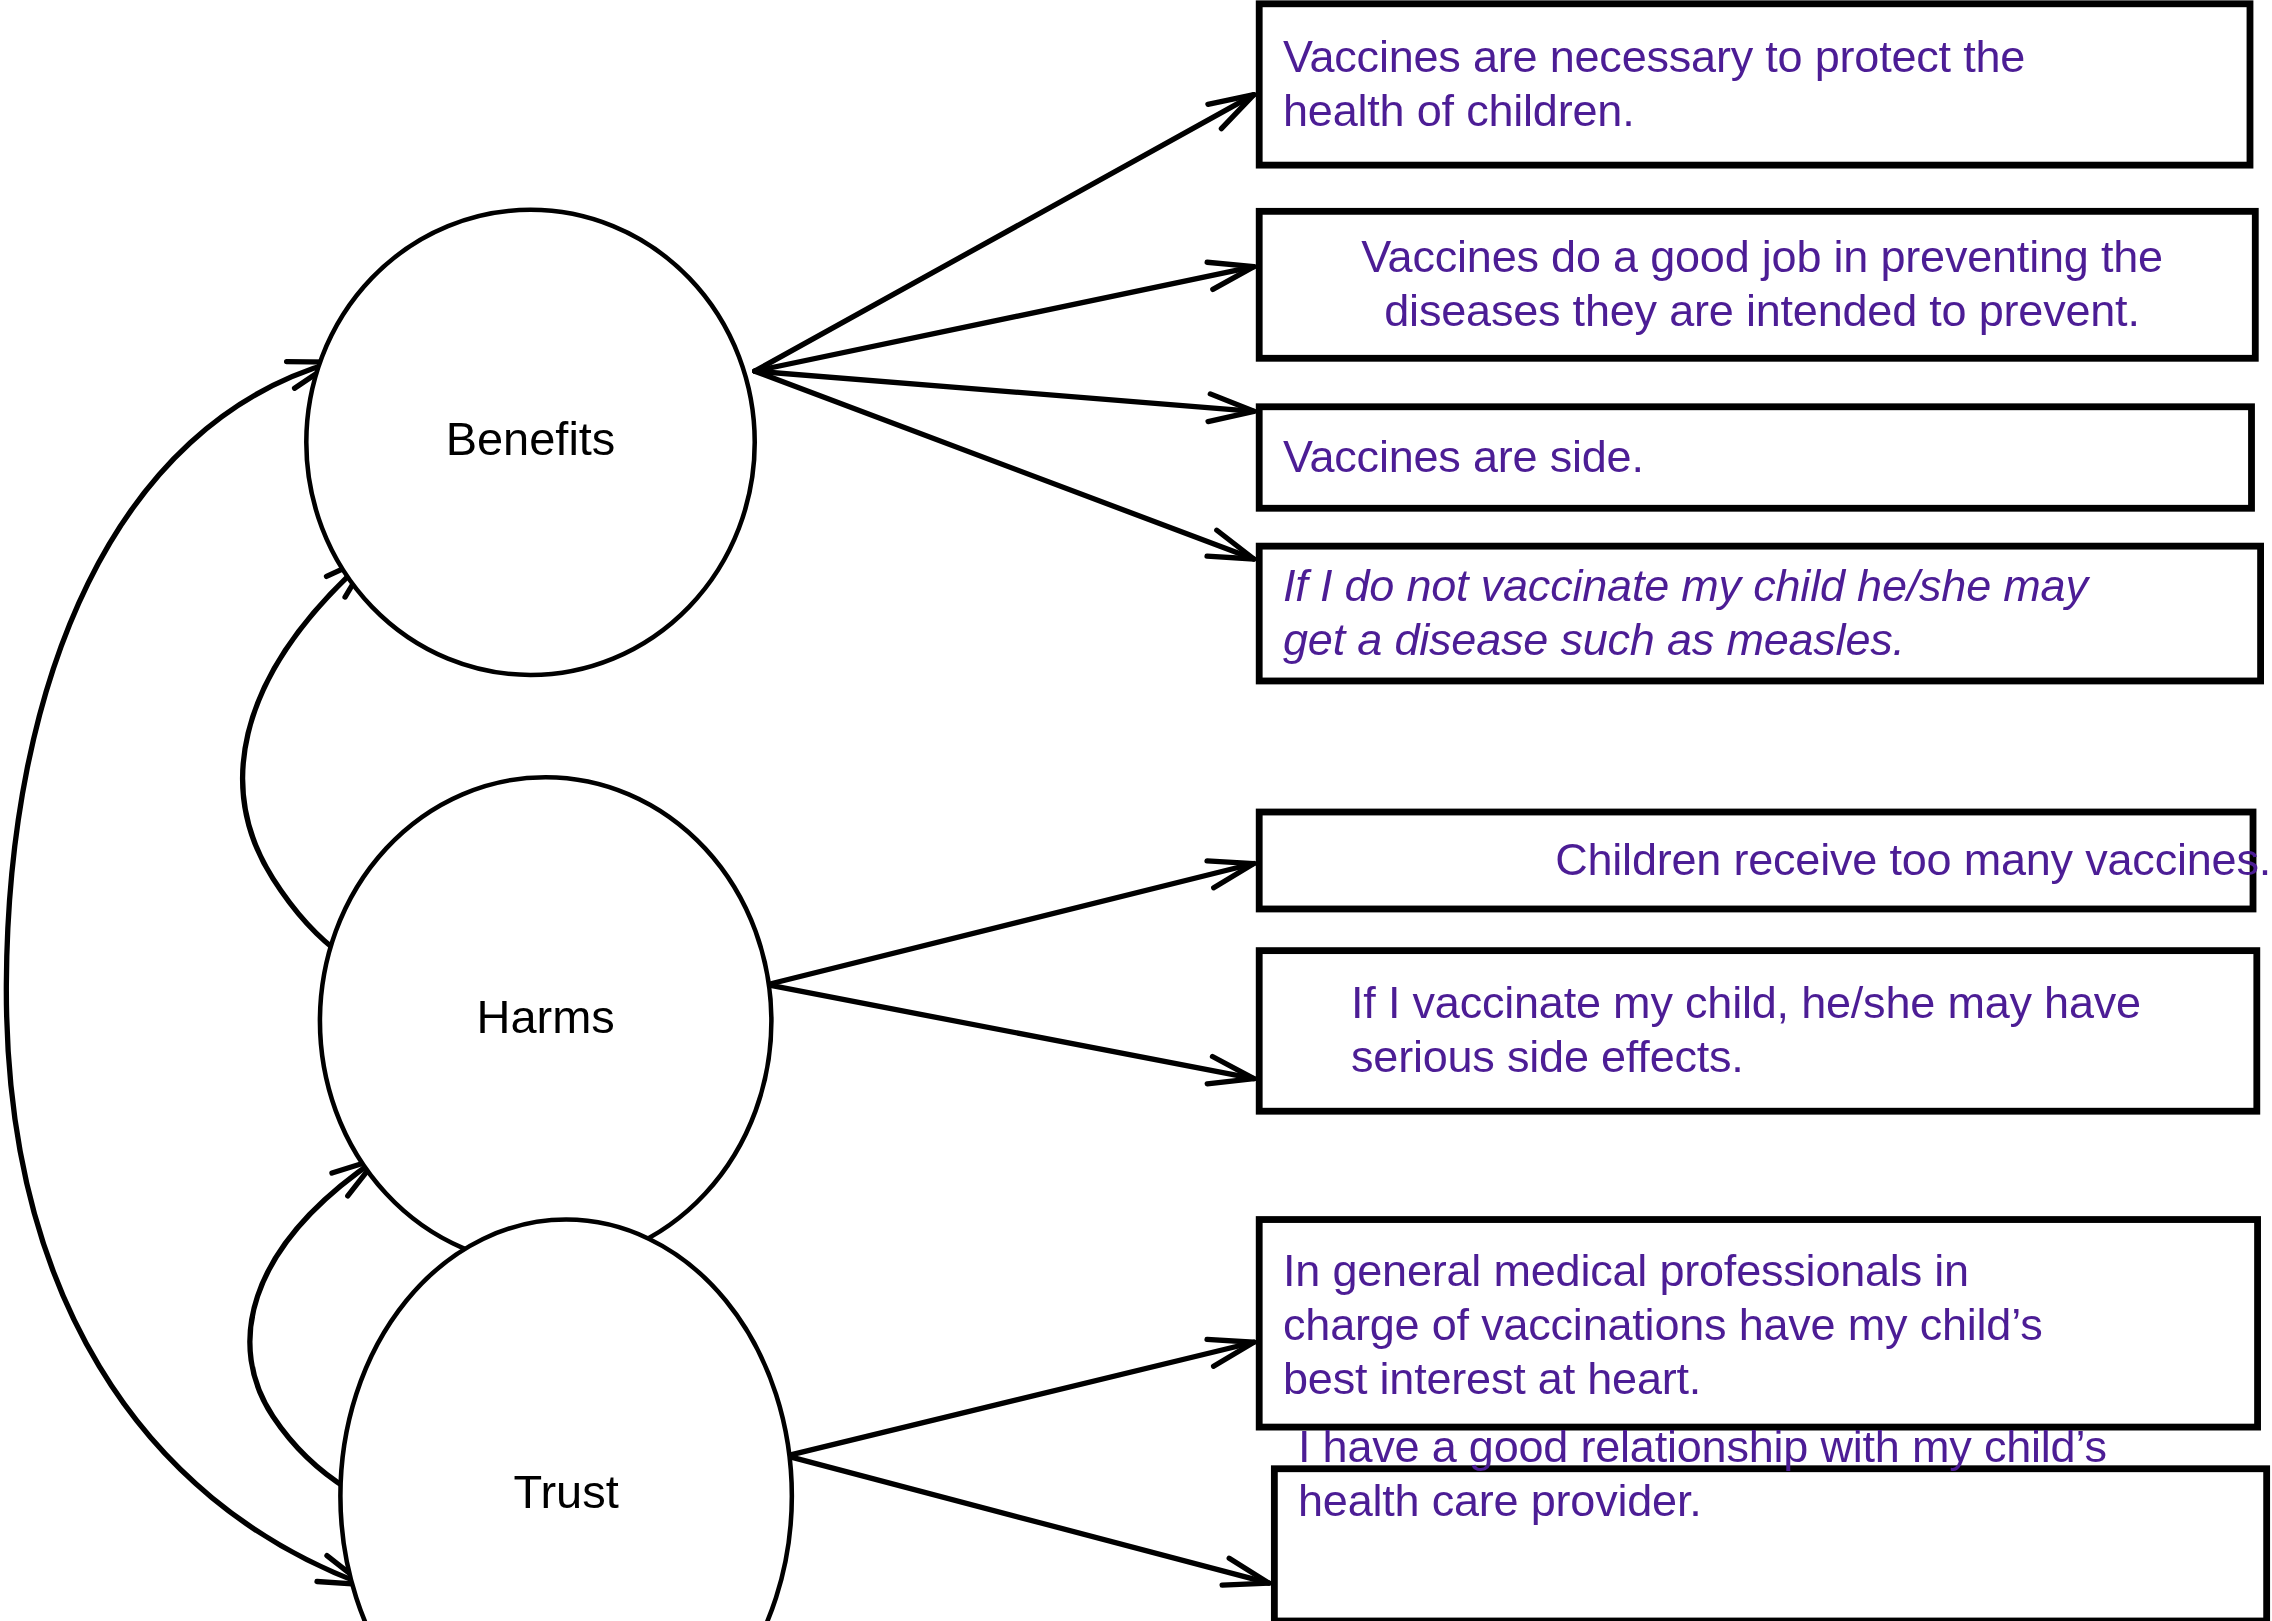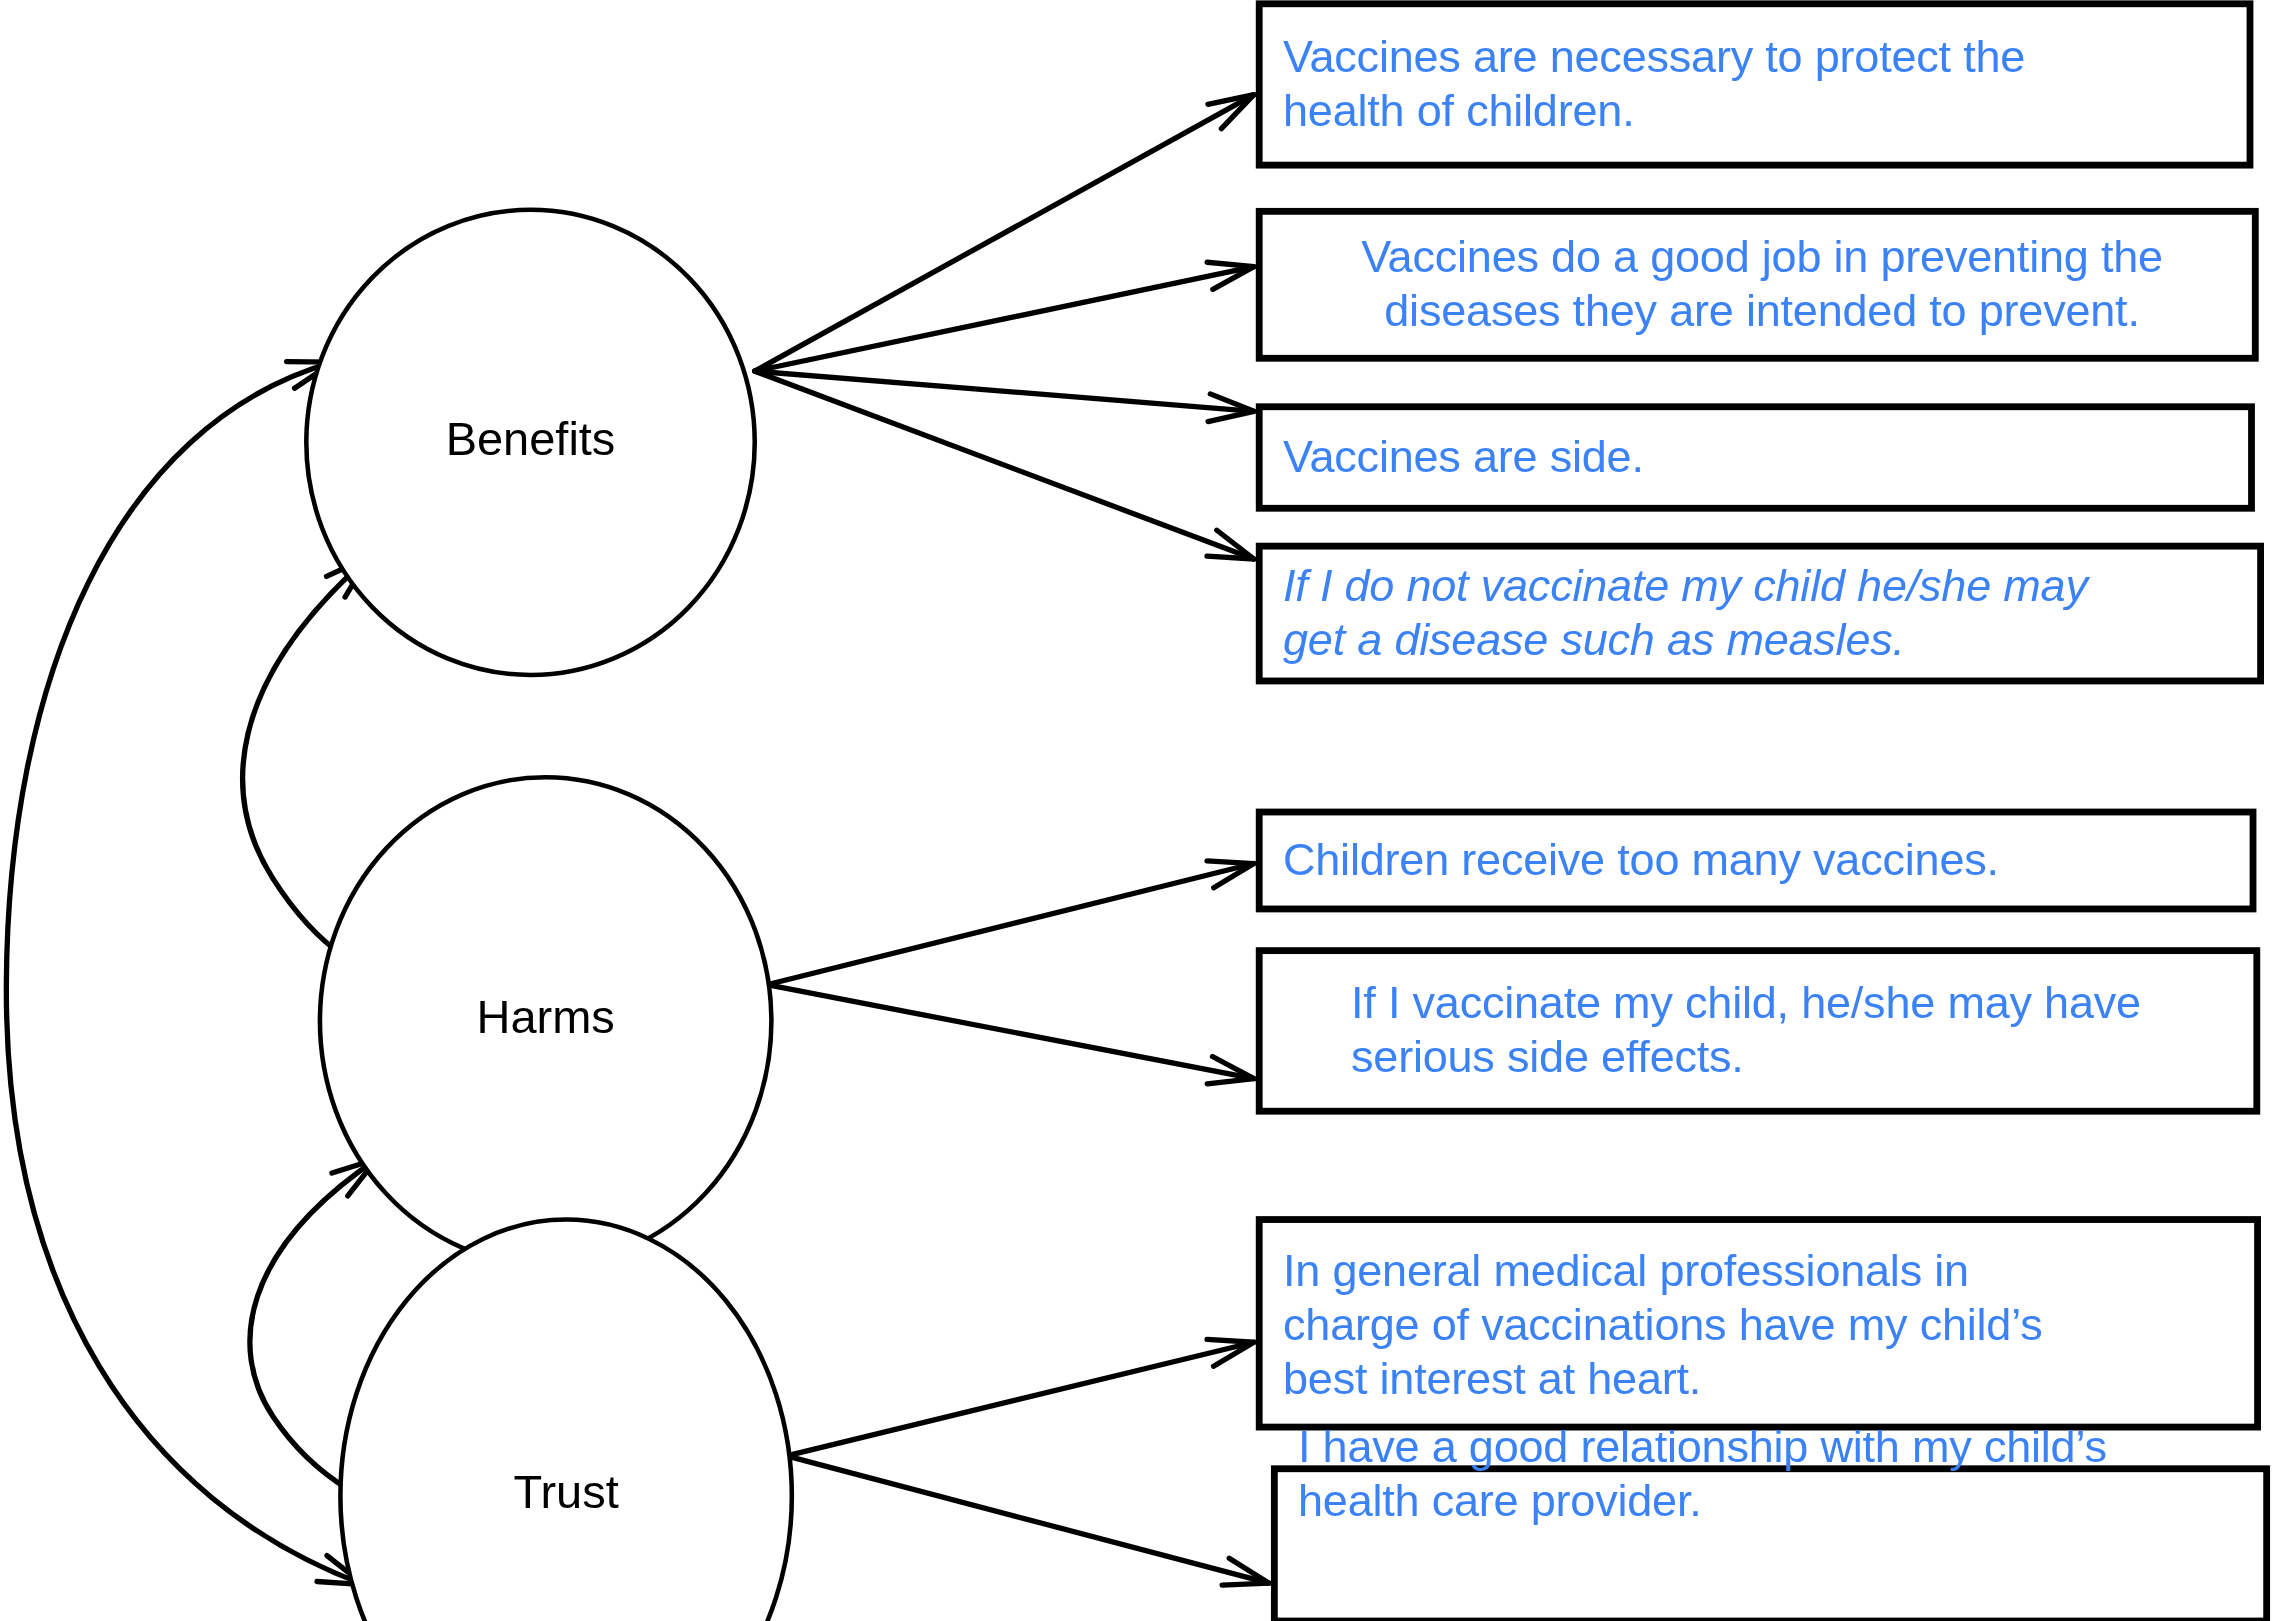--- a/index.html
+++ b/index.html
@@ -60,21 +60,21 @@
     stroke: #000000;
     stroke-width: 7;
     stroke-linecap: round;
     stroke-linejoin: round;
   }
   .box-text {
     position: absolute;
     font-family: "Liberation Sans", sans-serif;
     font-size: 45px;
     line-height: 1.20;
-    color: #3b82f6;
+    color: #4c1d95;
     white-space: pre-line;
     letter-spacing: -0.2px;
   }
 </style>
 </head>
 <body>
 
 <div id="diagram-root">
 
   <svg id="diagram-svg" viewBox="0 0 3000 2140">
@@ -133,21 +133,21 @@
   </svg>
 
   <div id="box-text-layer">
       <div class="box-text" style="left: 1283px; top: 30px; width: 953px;">Vaccines are necessary to protect the
 health of children.</div>
       <div class="box-text" style="left: 1283px; top: 230px; width: 958px; text-align: center;">Vaccines do a good job in preventing the
 diseases they are intended to prevent.</div>
       <div class="box-text" style="left: 1283px; top: 430px; width: 954px;">Vaccines are side.</div>
       <div class="box-text" style="left: 1283px; top: 559px; width: 964px; font-style: italic;">If I do not vaccinate my child he/she may
 get a disease such as measles.</div>
-      <div class="box-text" style="left: 1283px; top: 833px; width: 956px;">Children receive too many vaccines.</div>
+      <div class="box-text" style="left: 1315px; top: 833px; width: 956px; text-align: right;">Children receive too many vaccines.</div>
       <div class="box-text" style="left: 1351px; top: 976px; width: 960px;">If I vaccinate my child, he/she may have
 serious side effects.</div>
       <div class="box-text" style="left: 1283px; top: 1244px; width: 961px;">In general medical professionals in
 charge of vaccinations have my child’s
 best interest at heart.</div>
       <div class="box-text" style="left: 1298px; top: 1420px; width: 954px;">I have a good relationship with my child’s
 health care provider.</div>
     </div>
 
 </div>

